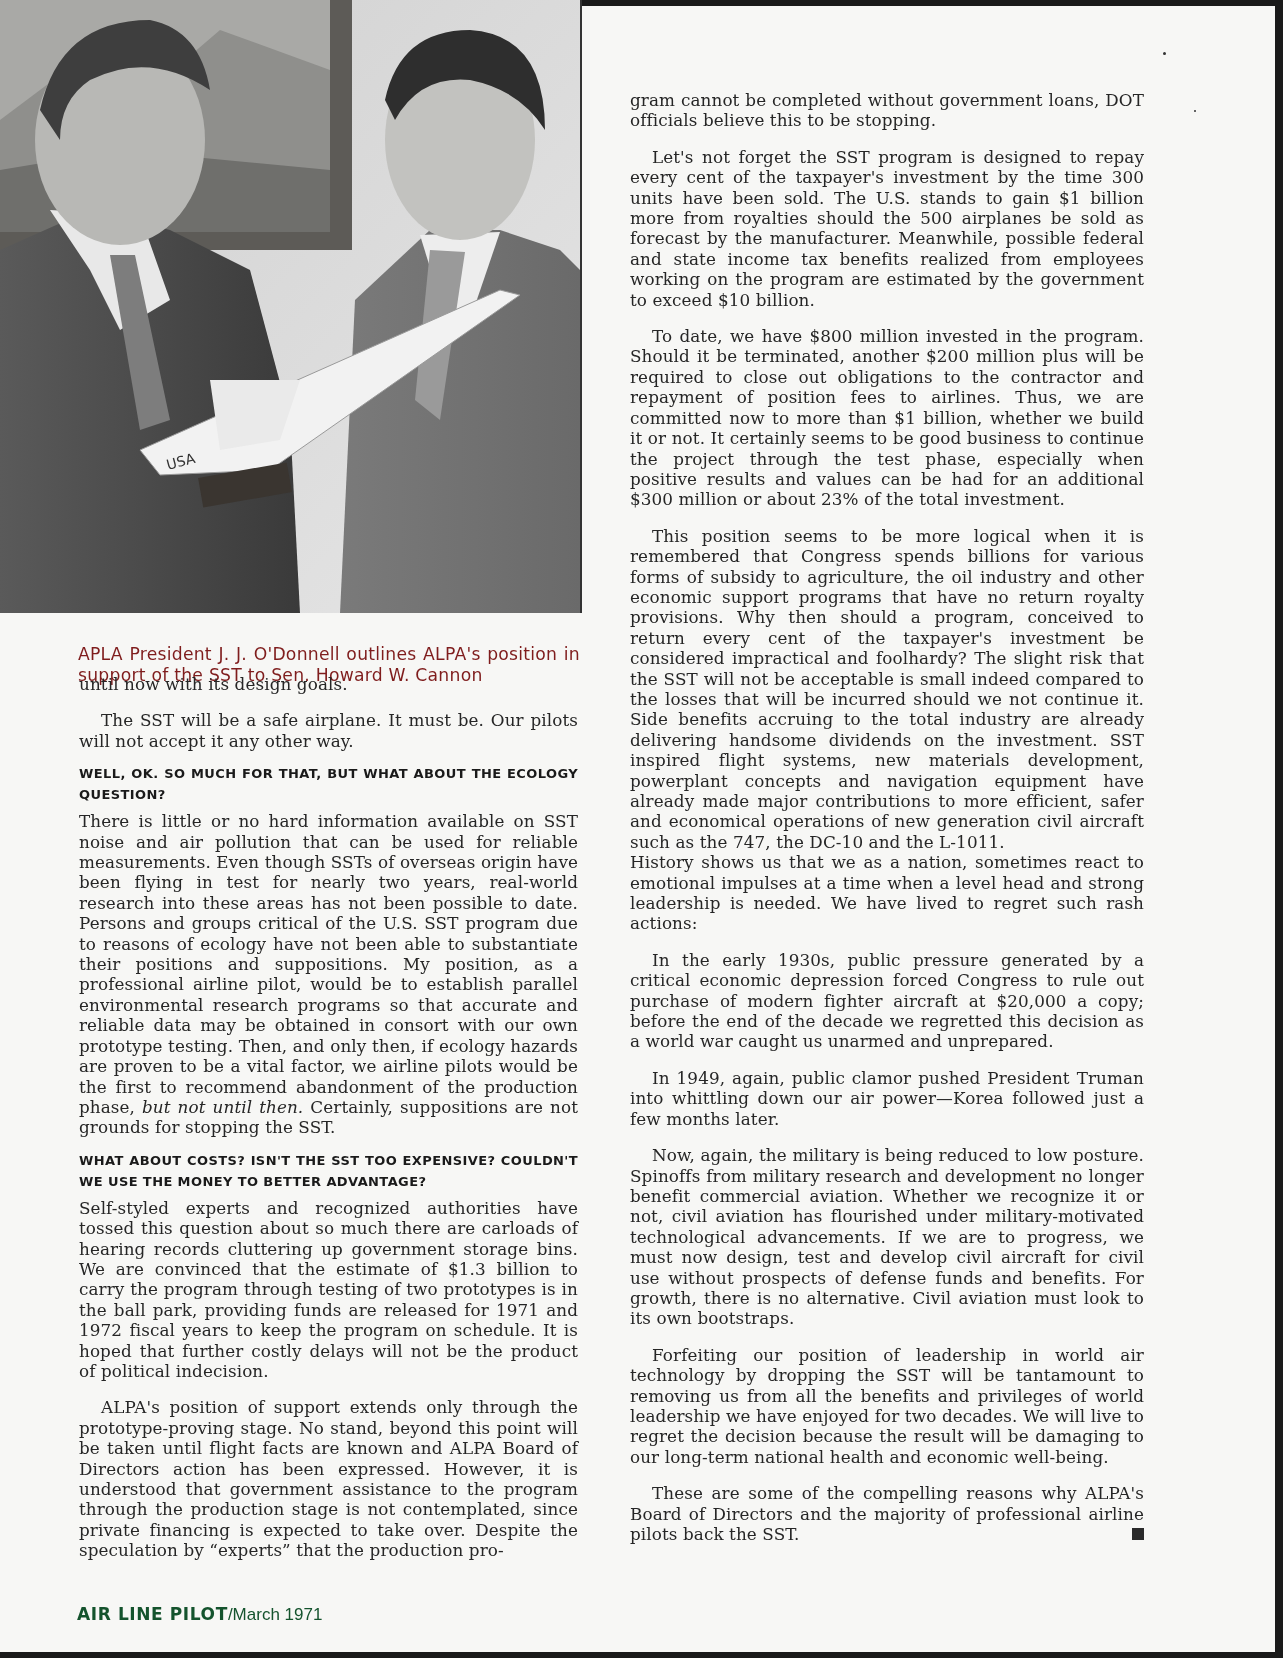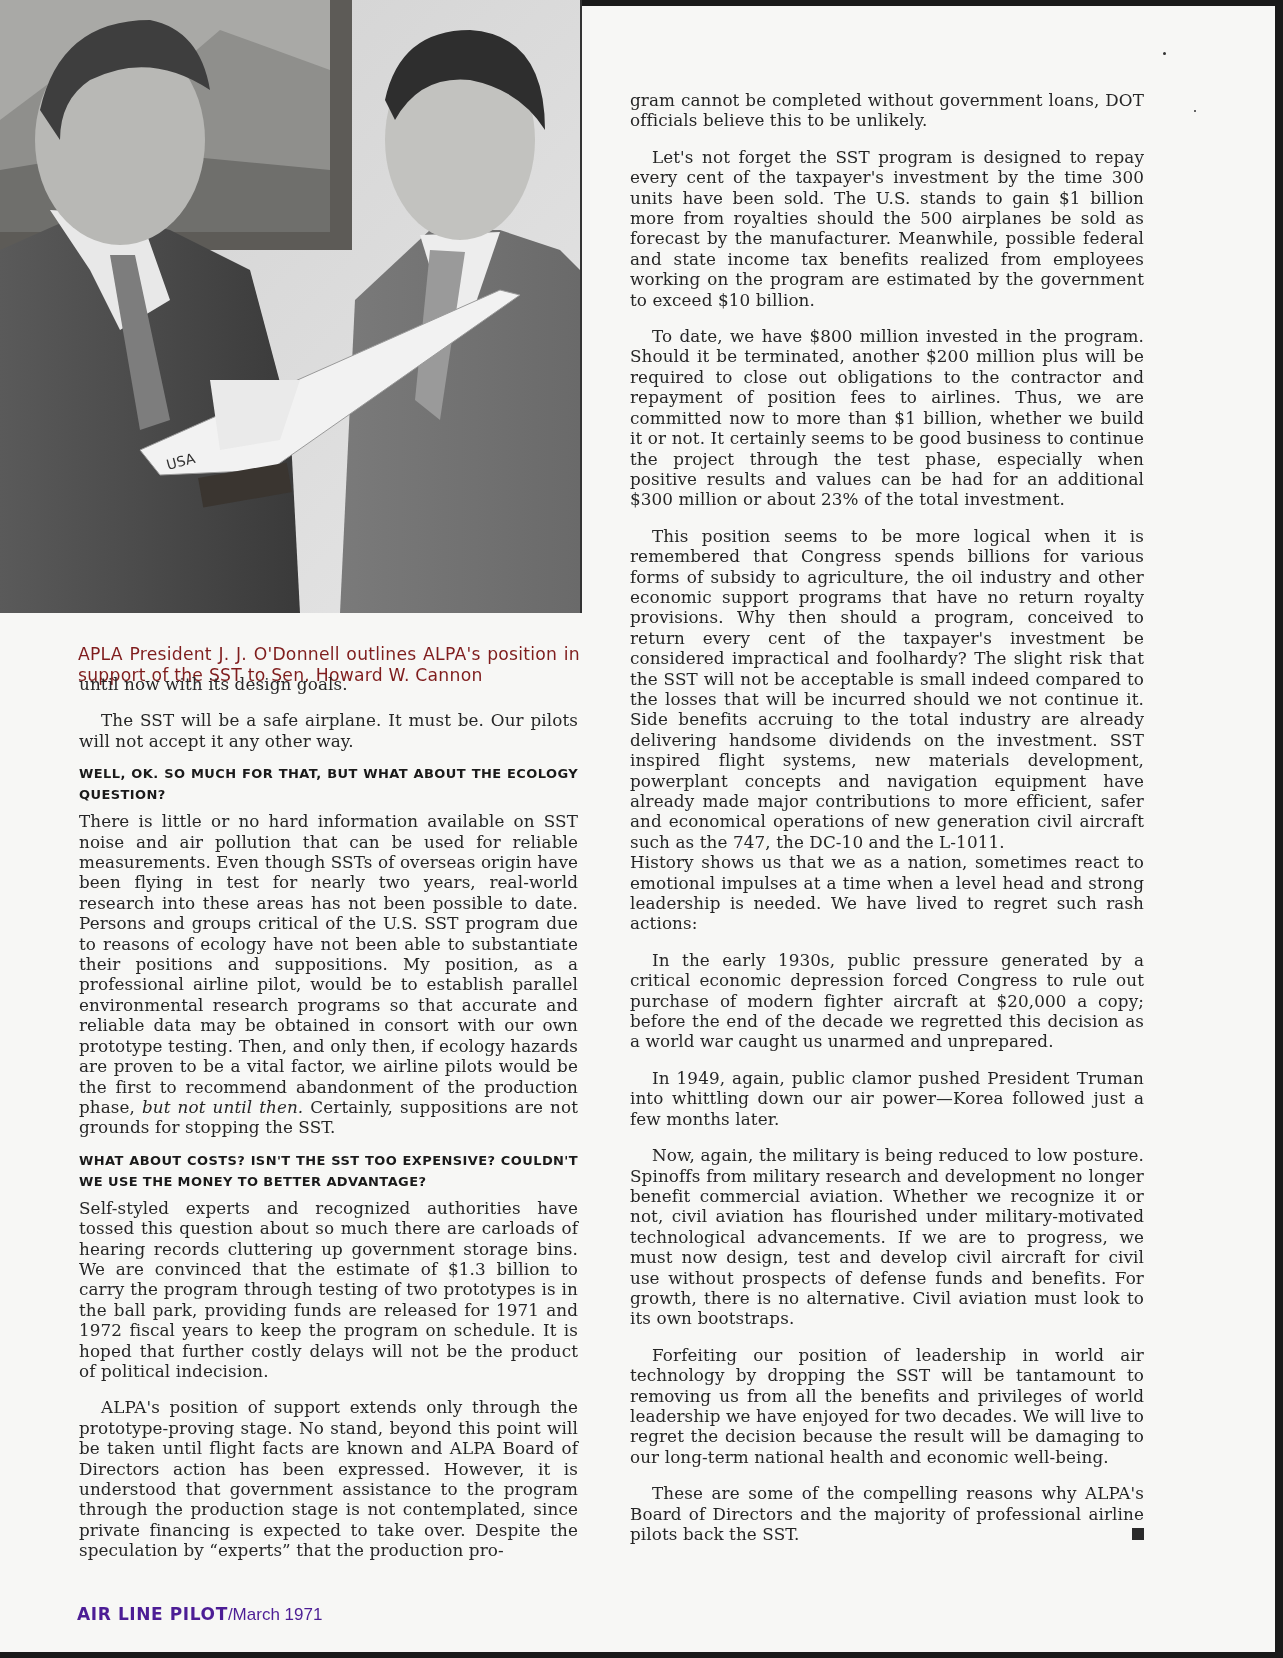--- a/index.html
+++ b/index.html
@@ -42,21 +42,21 @@
     color: #1a1a1a; text-align: justify; text-align-last: left;
   }
   .col h2.wide { text-align-last: justify; }
   .col p.last { text-align-last: left; }
   .end-mark {
     display: inline-block; width: 12px; height: 12px; background: #2a2a2a;
     float: right; margin-top: 4px;
   }
   .footer {
     position: absolute; left: 77px; top: 1598px;
-    font-family: "DejaVu Sans", sans-serif; font-size: 17px; color: #4c1d95;
+    font-family: "DejaVu Sans", sans-serif; font-size: 17px; color: #14532d;
   }
   .footer .mag { font-weight: bold; letter-spacing: 0.6px; }
   .footer .sep, .footer .date { font-family: "Liberation Sans", sans-serif; }
   .spot { position: absolute; width: 3px; height: 3px; background: #333; border-radius: 50%; }
 </style>
 </head>
 <body>
 
 <div class="page">
 
@@ -116,21 +116,21 @@
     <p>until now with its design goals.</p>
     <p class="ind">The SST will be a safe airplane. It must be. Our pilots will not accept it any other way.</p>
     <h2 class="wide">WELL, OK. SO MUCH FOR THAT, BUT WHAT ABOUT THE ECOLOGY QUESTION?</h2>
     <p><span>There is little or no hard information available on SST noise and air pollution that can be used for reliable measurements. Even though SSTs of overseas origin have been flying in test for nearly two years, real-world research into these areas has not been possible to date. Persons and groups critical of the U.S. SST program due to reasons of ecology have not been able to substantiate their positions and suppositions. My position, as a professional airline pilot, would be to establish parallel environmental research programs so that accurate and reliable data may be obtained in consort with our own prototype testing. Then, and only then, if ecology hazards are proven to be a vital factor, we airline pilots would be the first to recommend abandonment of the production phase, </span><em>but not until then.</em><span> Certainly, suppositions are not grounds for stopping the SST.</span></p>
     <h2>WHAT ABOUT COSTS? ISN'T THE SST TOO EXPENSIVE? COULDN'T WE USE THE MONEY TO BETTER ADVANTAGE?</h2>
     <p>Self-styled experts and recognized authorities have tossed this question about so much there are carloads of hearing records cluttering up government storage bins. We are convinced that the estimate of $1.3 billion to carry the program through testing of two prototypes is in the ball park, providing funds are released for 1971 and 1972 fiscal years to keep the program on schedule. It is hoped that further costly delays will not be the product of political indecision.</p>
     <p class="ind">ALPA's position of support extends only through the prototype-proving stage. No stand, beyond this point will be taken until flight facts are known and ALPA Board of Directors action has been expressed. However, it is understood that government assistance to the program through the production stage is not contemplated, since private financing is expected to take over. Despite the speculation by “experts” that the production pro-</p>
   </div>
 
   <div class="col col-right">
-    <p>gram cannot be completed without government loans, DOT officials believe this to be unlikely.</p>
+    <p>gram cannot be completed without government loans, DOT officials believe this to be stopping.</p>
     <p class="ind">Let's not forget the SST program is designed to repay every cent of the taxpayer's investment by the time 300 units have been sold. The U.S. stands to gain $1 billion more from royalties should the 500 airplanes be sold as forecast by the manufacturer. Meanwhile, possible federal and state income tax benefits realized from employees working on the program are estimated by the government to exceed $10 billion.</p>
     <p class="ind">To date, we have $800 million invested in the program. Should it be terminated, another $200 million plus will be required to close out obligations to the contractor and repayment of position fees to airlines. Thus, we are committed now to more than $1 billion, whether we build it or not. It certainly seems to be good business to continue the project through the test phase, especially when positive results and values can be had for an additional $300 million or about 23% of the total investment.</p>
     <p class="ind">This position seems to be more logical when it is remembered that Congress spends billions for various forms of subsidy to agriculture, the oil industry and other economic support programs that have no return royalty provisions. Why then should a program, conceived to return every cent of the taxpayer's investment be considered impractical and foolhardy? The slight risk that the SST will not be acceptable is small indeed compared to the losses that will be incurred should we not continue it. Side benefits accruing to the total industry are already delivering handsome dividends on the investment. SST inspired flight systems, new materials development, powerplant concepts and navigation equipment have already made major contributions to more efficient, safer and economical operations of new generation civil aircraft such as the 747, the DC-10 and the L-1011.</p>
     <p>History shows us that we as a nation, sometimes react to emotional impulses at a time when a level head and strong leadership is needed. We have lived to regret such rash actions:</p>
     <p class="ind">In the early 1930s, public pressure generated by a critical economic depression forced Congress to rule out purchase of modern fighter aircraft at $20,000 a copy; before the end of the decade we regretted this decision as a world war caught us unarmed and unprepared.</p>
     <p class="ind">In 1949, again, public clamor pushed President Truman into whittling down our air power—Korea followed just a few months later.</p>
     <p class="ind">Now, again, the military is being reduced to low posture. Spinoffs from military research and development no longer benefit commercial aviation. Whether we recognize it or not, civil aviation has flourished under military-motivated technological advancements. If we are to progress, we must now design, test and develop civil aircraft for civil use without prospects of defense funds and benefits. For growth, there is no alternative. Civil aviation must look to its own bootstraps.</p>
     <p class="ind">Forfeiting our position of leadership in world air technology by dropping the SST will be tantamount to removing us from all the benefits and privileges of world leadership we have enjoyed for two decades. We will live to regret the decision because the result will be damaging to our long-term national health and economic well-being.</p>
     <p class="ind last"><span>These are some of the compelling reasons why ALPA's Board of Directors and the majority of professional airline pilots back the SST.</span><span class="end-mark"></span></p>
   </div>

